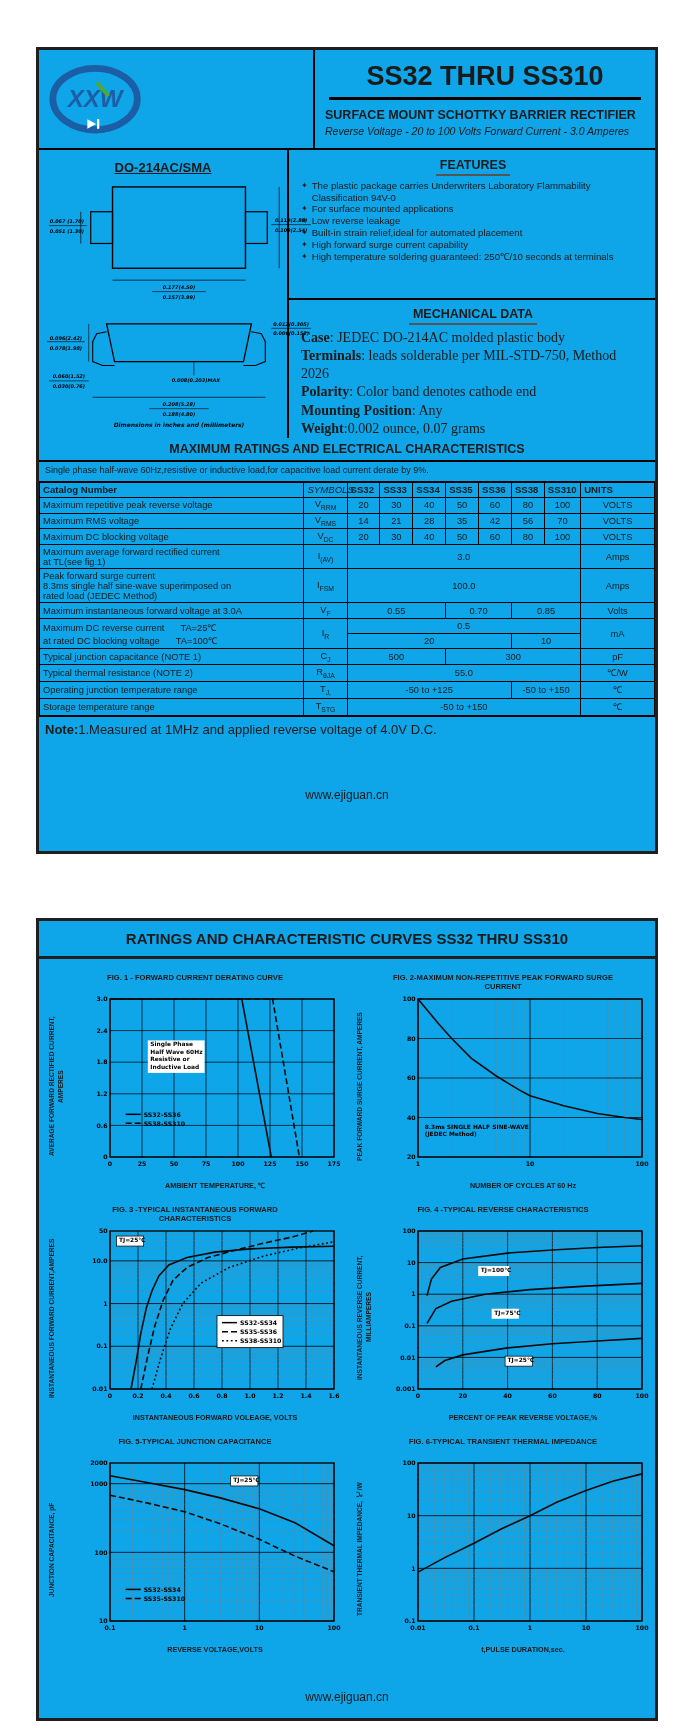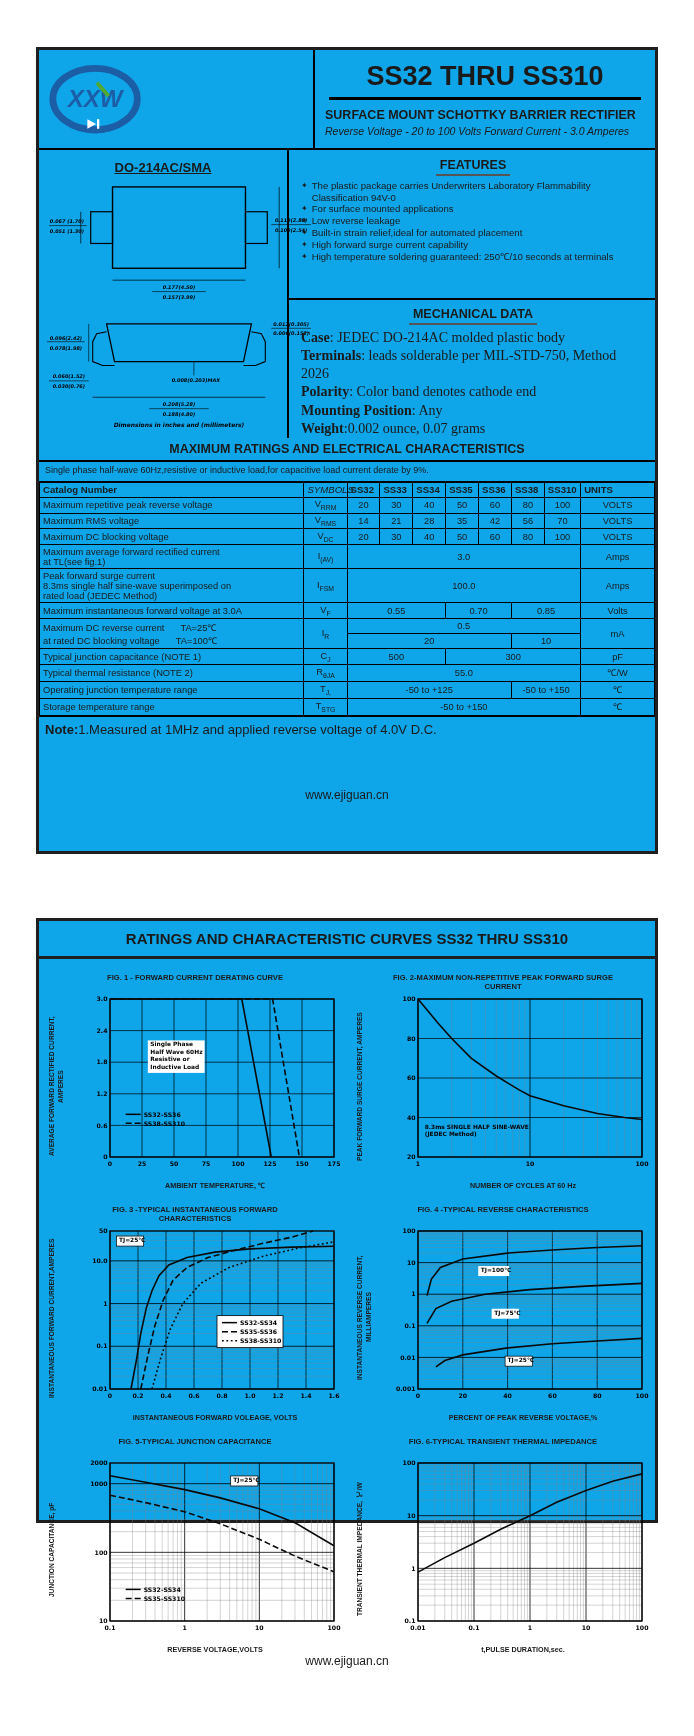--- a/index.html
+++ b/index.html
@@ -1,20 +1,20 @@
 <!DOCTYPE html>
 <html><head>
 <meta charset="utf-8">
 <style>
   html,body{margin:0;padding:0;background:#fff;}
   body{width:694px;height:1736px;overflow:hidden;font-family:"Liberation Sans",sans-serif;color:#1a1a1a;-webkit-font-smoothing:antialiased;}
   *{box-sizing:border-box;}
   .page{margin-left:36px;width:622px;border:3px solid #1f1f1f;background:#0ea5e9;}
   #page1{margin-top:47px;height:807px;display:flex;flex-direction:column;}
-  #page2{margin-top:64px;height:605px;display:flex;flex-direction:column;}
+  #page2{margin-top:64px;height:803px;display:flex;flex-direction:column;}
   
   .hdr{display:flex;height:100px;border-bottom:2px solid #000;}
   .hdr-left{width:274px;display:flex;align-items:center;padding:6px 4px 6px 10px;}
   .logo-cn{font-size:33px;font-weight:bold;letter-spacing:1px;line-height:1.05;}
   .logo-en{font-size:10.5px;letter-spacing:3.5px;font-weight:bold;color:#222;margin-top:2px;}
   .hdr-right{flex:1;border-left:2px solid #000;display:flex;flex-direction:column;justify-content:center;padding:4px 10px;}
   .part-title{font-size:27px;font-weight:bold;text-align:center;border-bottom:3px solid #000;padding-bottom:5px;margin:0 4px 8px;}
   .part-sub{font-size:12.5px;font-weight:bold;}
   .part-tag{font-size:10.5px;font-style:italic;margin-top:3px;}
   

